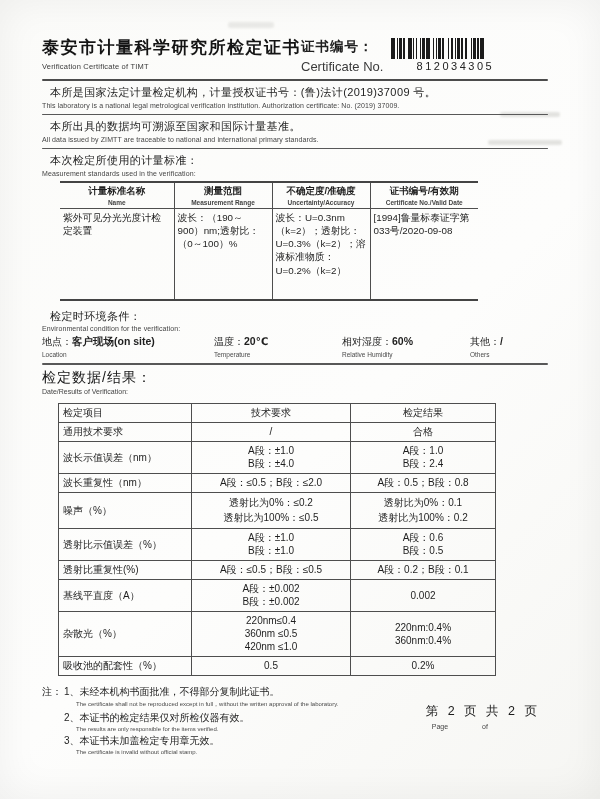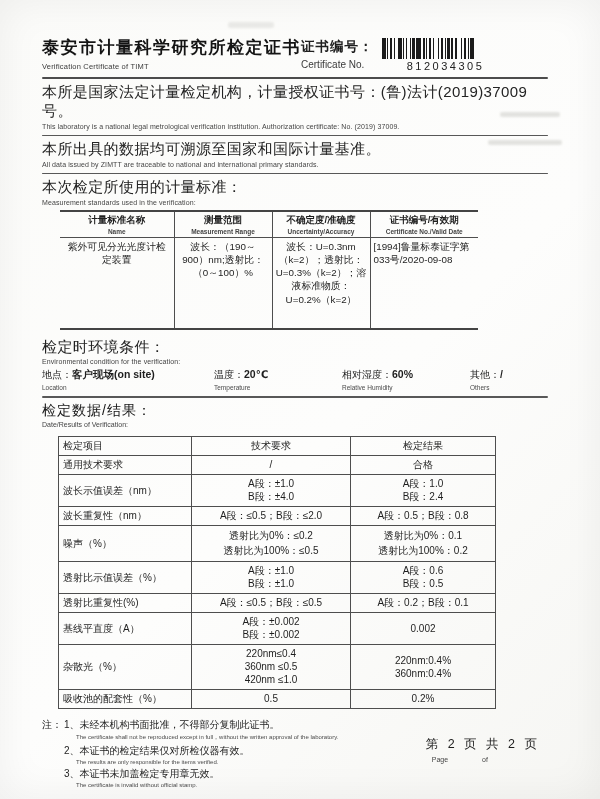--- a/index.html
+++ b/index.html
@@ -17,45 +17,45 @@
   }
   .content{position:absolute;left:42px;top:36px;width:506px;}
 
   
   .hdr{display:flex;justify-content:flex-start;align-items:flex-start;}
   .title-cn{font-size:17px;font-weight:bold;letter-spacing:1.5px;color:#141414;}
   .title-en{font-size:7.5px;color:#3a3a3a;margin-top:3px;letter-spacing:.2px;}
   .certno{display:flex;align-items:flex-start;gap:8px;margin-top:2px;}
   .certno-labels{text-align:left;}
   .certno-cn{font-size:13.5px;font-weight:bold;letter-spacing:1px;}
-  .certno-en{font-size:10px;color:#3a3a3a;margin-top:3px;}
+  .certno-en{font-size:13px;color:#3a3a3a;margin-top:3px;}
   .barcode-wrap{text-align:center;}
   .barcode{display:flex;align-items:stretch;height:21px;width:128px;}
   .barcode span{display:block;height:100%;background:#1b1b1b;}
   .barcode-num{font-size:11px;letter-spacing:2.5px;color:#222;margin-top:1px;}
 
   
   .rule{height:2px;background:#4c4c4c;margin:5px 0 4px 0;border-radius:1px;}
   .rule.thin{height:1.6px;background:#585858;}
 
   
-  .st-cn{font-size:15px;color:#232323;letter-spacing:.4px;}
+  .st-cn{font-size:11px;color:#232323;letter-spacing:.4px;margin-left:8px;}
   .st-en{font-size:7px;color:#444;margin-top:1.5px;letter-spacing:.1px;}
   .block{margin-top:3px;}
 
   
   .tbl1{margin:4px 0 0 18px;width:418px;border-collapse:collapse;table-layout:fixed;}
   .tbl1 th,.tbl1 td{border-left:1.5px solid #4e4e4e;padding:2px 3px;vertical-align:top;}
   .tbl1 th:first-child,.tbl1 td:first-child{border-left:none;}
   .tbl1 thead tr{border-top:2px solid #444;border-bottom:1.5px solid #4e4e4e;}
   .tbl1 tbody tr{border-bottom:2px solid #444;}
   .tbl1 .h-cn{font-size:9.5px;font-weight:bold;text-align:center;}
   .tbl1 .h-en{font-size:6.5px;color:#444;text-align:center;margin-top:1px;}
   .tbl1 td{font-size:9.8px;line-height:1.35;height:86px;}
-  .c-center{text-align:center;margin-top:43px;}
+  .c-center{text-align:left;margin-top:43px;}
   .c-left{text-align:left;}
 
   
   .env-line{display:flex;margin-top:3px;}
   .env-item{display:flex;flex-direction:column;justify-content:flex-end;}
   .env-item .lab{font-size:10px;}
   .env-item .lab b{font-weight:600;font-size:10.5px;}
   .env-item .en{font-size:6.5px;color:#4a4a4a;margin-top:2px;}
   .env-loc{width:172px;}
   .env-temp{width:128px;}

